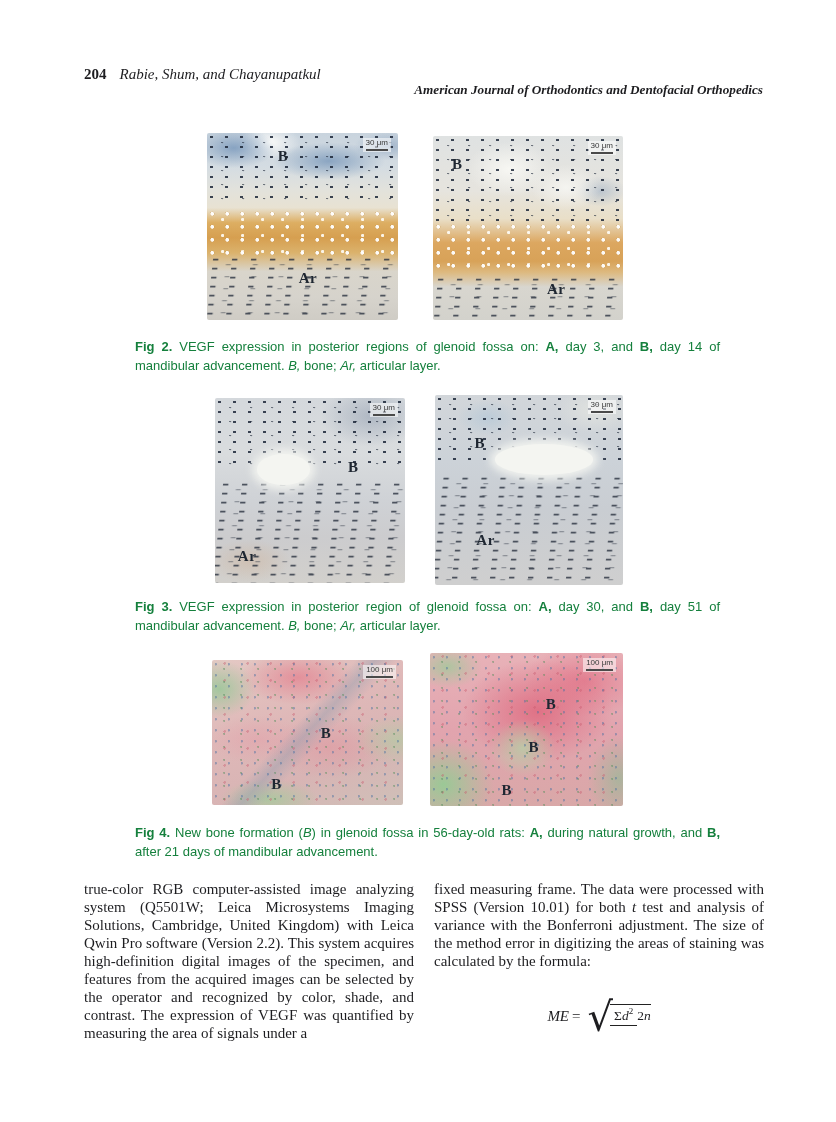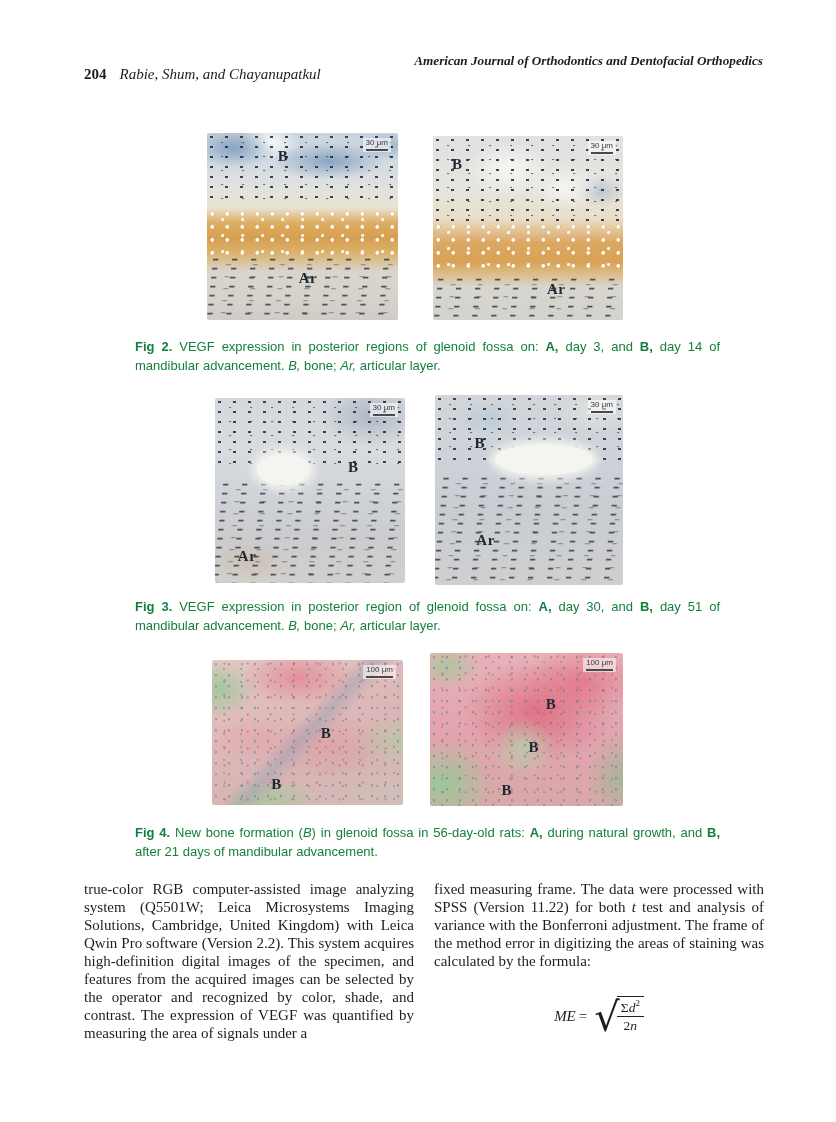--- a/index.html
+++ b/index.html
@@ -3,21 +3,21 @@
 <meta charset="utf-8">
 <style>
   html,body{margin:0;padding:0;background:#ffffff;}
   .page{position:relative;width:836px;height:1122px;background:#ffffff;overflow:hidden;
         font-family:"Liberation Serif",serif;color:#1d1d20;border-radius:25px;}
 
   
   .hdr-left{position:absolute;left:84px;top:66px;font-size:15px;white-space:nowrap;}
   .hdr-left .pgnum{font-weight:700;margin-right:13px;font-style:normal;}
   .hdr-left .authors{font-style:italic;}
-  .hdr-right{position:absolute;right:73px;top:53px;font-style:italic;
+  .hdr-right{position:absolute;right:73px;top:82px;font-style:italic;
              font-weight:700;font-size:13.2px;line-height:16.5px;}
 
   
   .caption{position:absolute;font-family:"Liberation Sans",sans-serif;font-size:13px;
            line-height:18.5px;text-align:justify;color:#15803d;margin:0;}
 
   
   .micro{position:absolute;overflow:hidden;border-radius:2px;}
   .lbl{position:absolute;font-family:"Liberation Serif",serif;font-weight:700;
        font-size:15px;color:#1f2732;letter-spacing:.5px;}
@@ -88,21 +88,21 @@
   
   .bodytext{position:absolute;font-size:15px;line-height:18px;text-align:justify;margin:0;}
 
   
   .formula{position:absolute;left:434px;top:996px;width:330px;display:flex;
            justify-content:center;align-items:center;font-size:15px;}
   .f-me{font-style:italic;}
   .f-eq{margin:0 7px 0 3px;}
   .f-rad{font-family:"DejaVu Sans",sans-serif;font-size:40px;line-height:1;
          font-weight:400;transform:translateY(1px);margin-right:-3px;color:#1d1d20;}
-  .f-frac{display:inline-flex;flex-direction:column;align-items:center;
+  .f-frac{display:inline-flex;flex-direction:row;align-items:center;
           font-size:13.5px;line-height:1.15;border-top:1.4px solid #222;
           transform:translateY(-1px);}
   .f-num{display:block;border-bottom:1.2px solid #222;padding:1px 4px 1px;}
   .f-den{display:block;padding-top:1px;}
   .f-var,.f-denvar{font-style:italic;}
   sup{font-size:9px;}
 </style>
 </head>
 <body>
 
@@ -184,21 +184,21 @@
       <span class="lbl" style="left:37%;top:84%;">B</span>
       <span class="scalebar">
         <span>100 μm</span>
         <i class="bar"></i>
       </span>
     </div>
     <p class="caption" style="left:135px;top:824px;width:585px;"><span style="font-weight: 700;">Fig 4.</span><span> New bone formation (</span><span style="font-style: italic;">B</span><span>) in glenoid fossa in 56-day-old rats: </span><span style="font-weight: 700;">A,</span><span> during natural growth, and </span><span style="font-weight: 700;">B,</span><span> after 21 days of mandibular advancement.</span></p>
   </section>
 
   <p class="bodytext" style="left:84px;top:880px;width:330px;">true-color RGB computer-assisted image analyzing system (Q5501W; Leica Microsystems Imaging Solutions, Cambridge, United Kingdom) with Leica Qwin Pro software (Version 2.2). This system acquires high-definition digital images of the specimen, and features from the acquired images can be selected by the operator and recognized by color, shade, and contrast. The expression of VEGF was quantified by measuring the area of signals under a</p>
-  <p class="bodytext" style="left:434px;top:880px;width:330px;"><span>fixed measuring frame. The data were processed with SPSS (Version 11.22) for both </span><span style="font-style: italic;">t</span><span> test and analysis of variance with the Bonferroni adjustment. The frame of the method error in digitizing the areas of staining was calculated by the formula:</span></p>
+  <p class="bodytext" style="left:434px;top:880px;width:330px;"><span>fixed measuring frame. The data were processed with SPSS (Version 10.01) for both </span><span style="font-style: italic;">t</span><span> test and analysis of variance with the Bonferroni adjustment. The size of the method error in digitizing the areas of staining was calculated by the formula:</span></p>
 
   <div class="formula">
     <span class="f-me">ME</span>
     <span class="f-eq">=</span>
     <span class="f-rad">√</span>
     <span class="f-frac">
       <span class="f-num"><span>Σ</span><span class="f-var">d</span><sup>2</sup></span>
       <span class="f-den"><span>2</span><span class="f-denvar">n</span></span>
     </span>
   </div>

